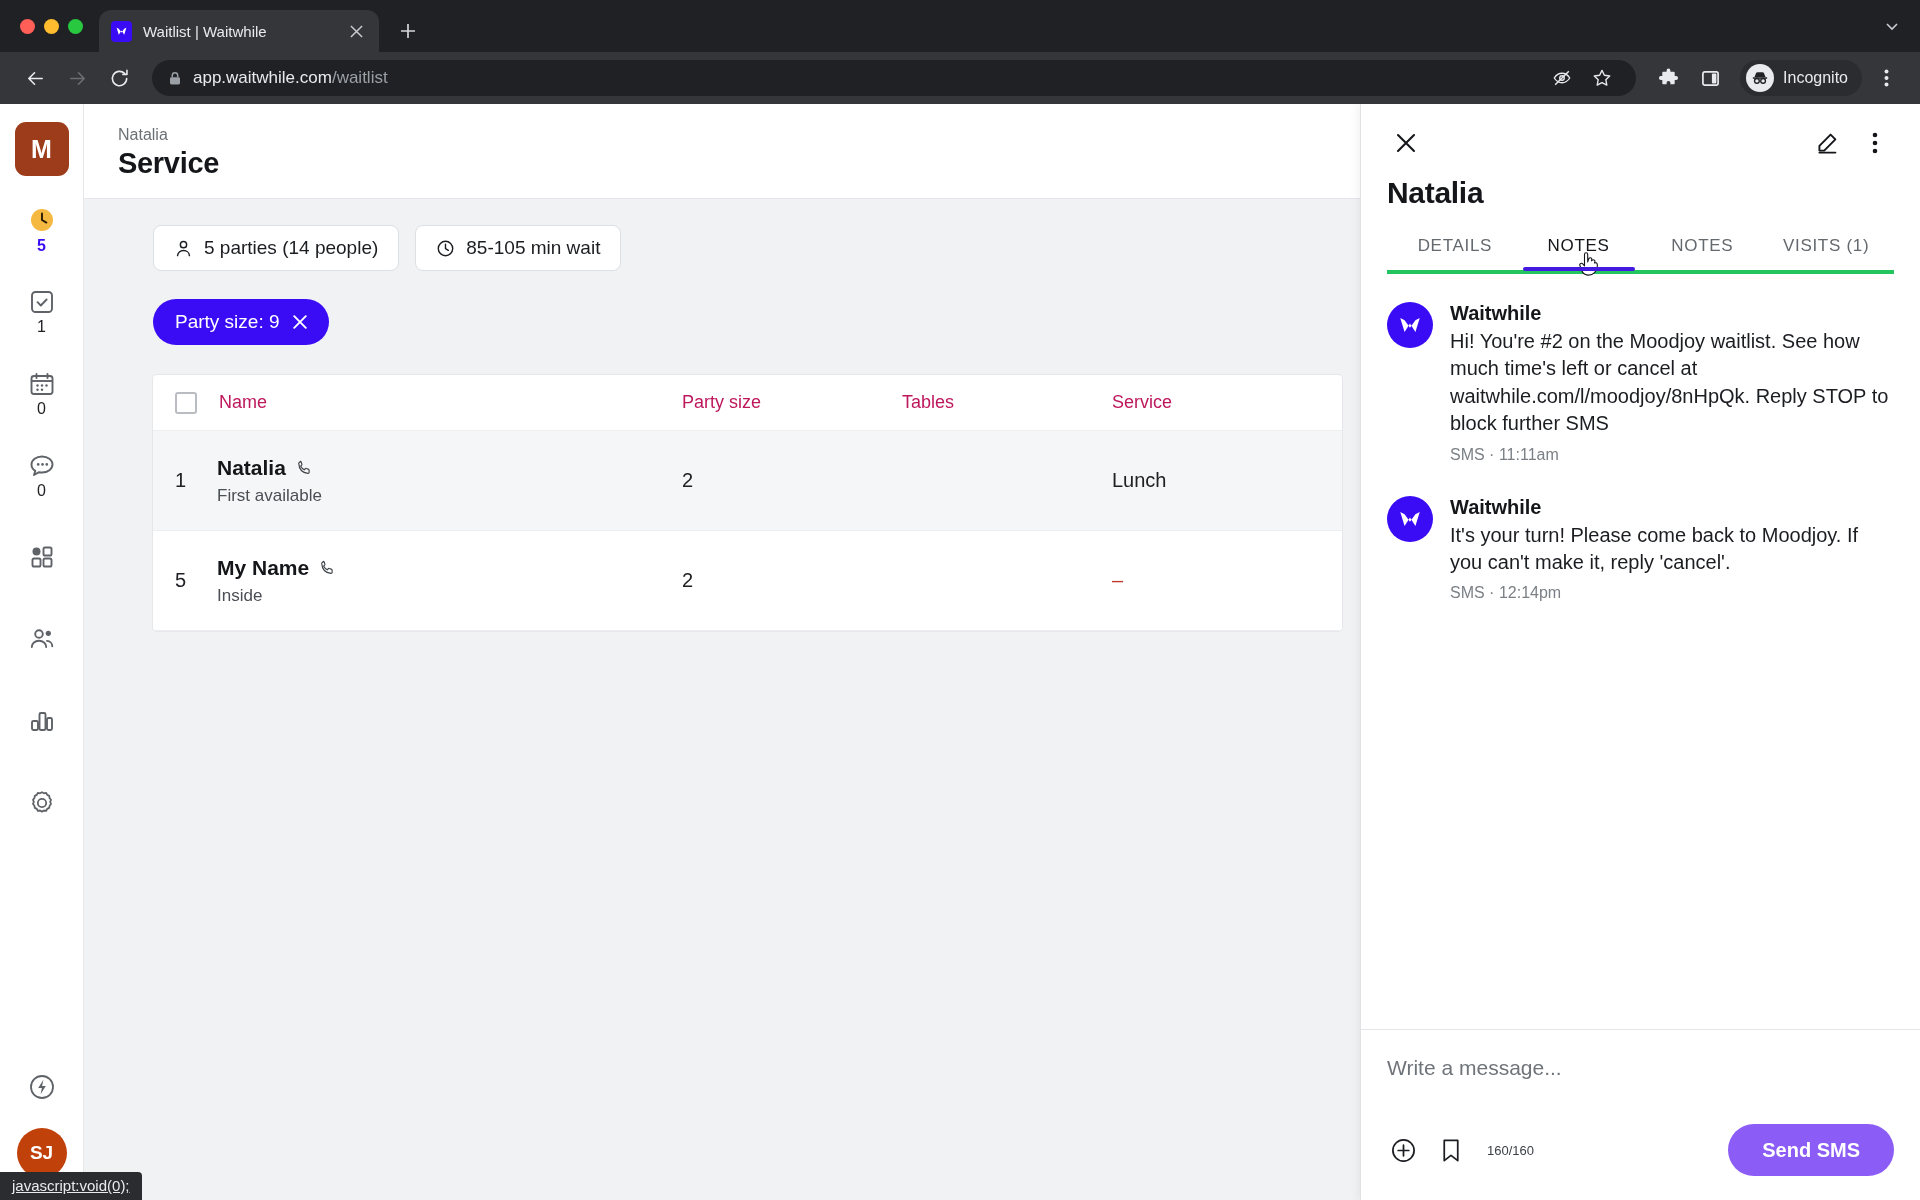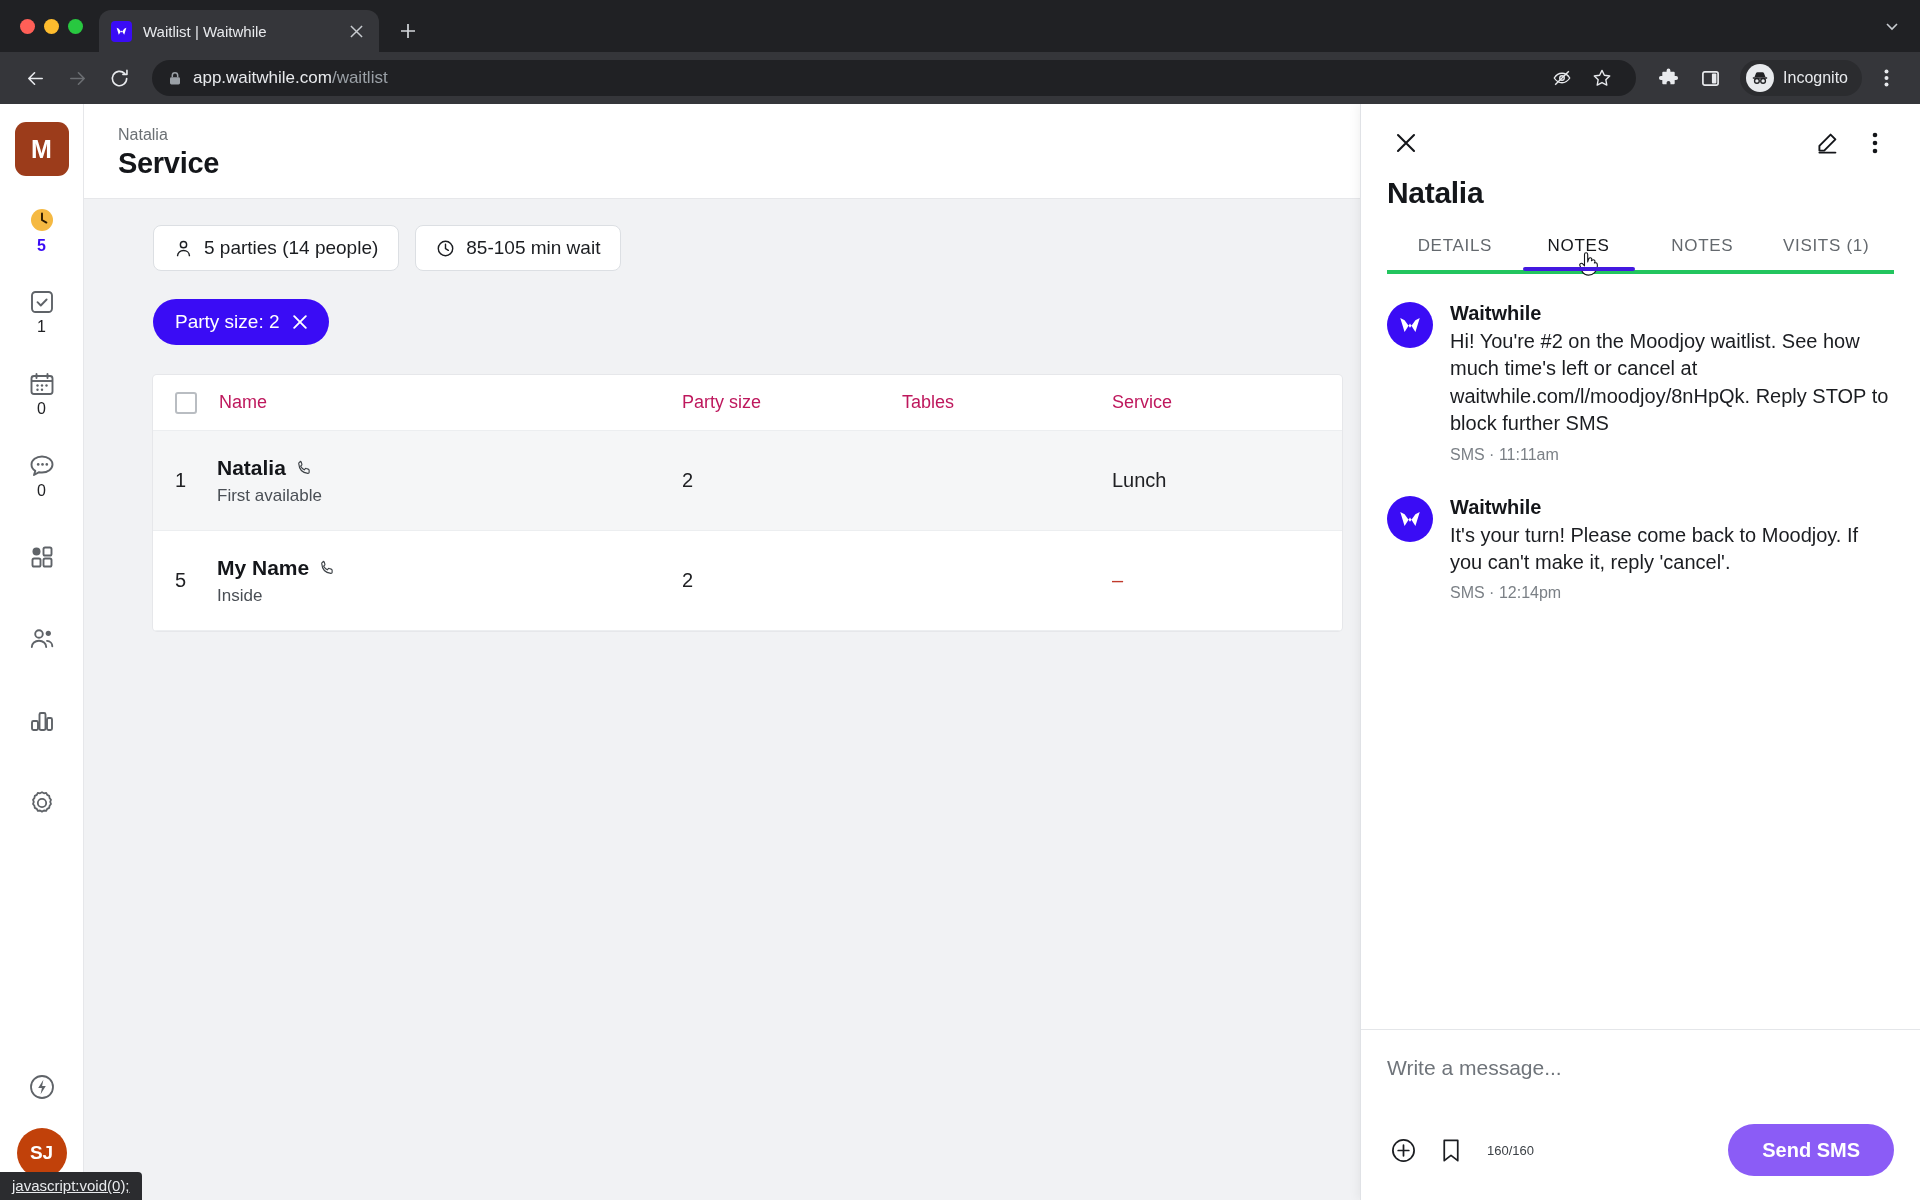--- a/index.html
+++ b/index.html
@@ -535,21 +535,21 @@
               <svg width="19" height="19" viewBox="0 0 20 20">
                   <circle cx="10" cy="10" r="7.6" stroke="#1b1d21" stroke-width="1.5" fill="none"></circle>
                   <path d="M10 5.5V10l3 1.9" stroke="#1b1d21" stroke-width="1.5" fill="none" stroke-linecap="round"></path>
                 </svg>
             </span>
             <span>85-105 min wait</span>
           </div>
         </div>
 
         <div class="filter-chip">
-          <span>Party size: 2</span>
+          <span>Party size: 9</span>
           <span class="filter-x">
             <svg width="14" height="14" viewBox="0 0 14 14">
                 <path d="M1.2 1.2l11.6 11.6M12.8 1.2L1.2 12.8" stroke="#fff" stroke-width="1.9" stroke-linecap="round"></path>
               </svg>
           </span>
         </div>
 
         <div class="table">
           <div class="thead">
             <span class="cb"></span>

